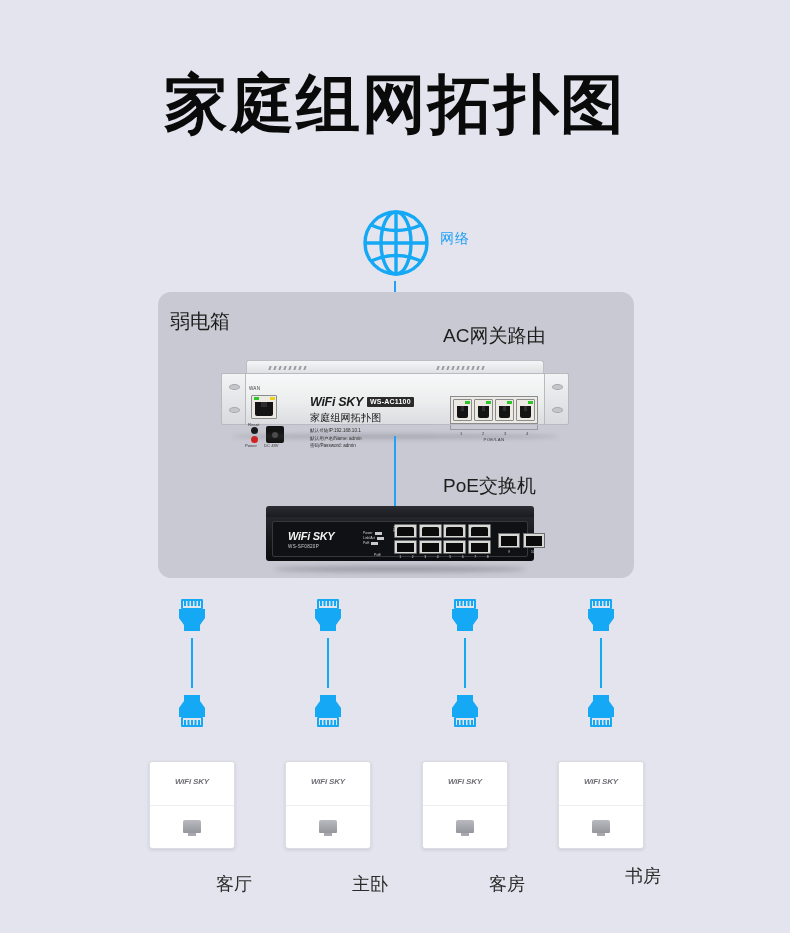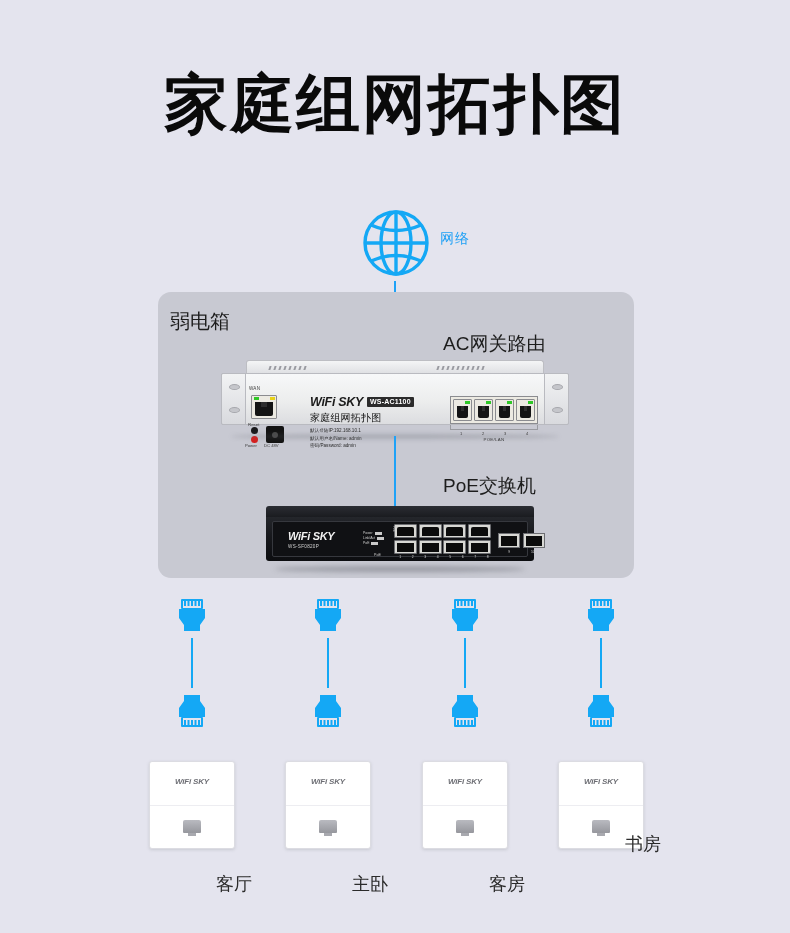--- a/index.html
+++ b/index.html
@@ -32,21 +32,21 @@
     position: absolute; left: 158px; top: 292px;
     width: 476px; height: 286px;
     background: #c8c9d2; border-radius: 13px;
   }
   .cab-label {
     position: absolute; left: 170px; top: 308px;
     font-size: 20px; color: #1d1d1d;
   }
   .dev-label-ac {
     position: absolute; left: 443px; top: 323px;
-    font-size: 19px; color: #1d1d1d; margin-top: 8px;
+    font-size: 19px; color: #1d1d1d;
   }
   .dev-label-poe {
     position: absolute; left: 443px; top: 473px;
     font-size: 19px; color: #1d1d1d;
   }
 
   
   .router {
     position: absolute; left: 221px; top: 360px;
     width: 348px; height: 75px;
@@ -561,15 +561,15 @@
       <div class="ap-logo">WiFi SKY</div>
     </div>
     <div class="ap-bot">
       <div class="ap-jack"></div>
     </div>
   </div>
 
   <div class="room" style="left:132px; top:872px;">客厅</div>
   <div class="room" style="left:268px; top:872px;">主卧</div>
   <div class="room" style="left:405px; top:872px;">客房</div>
-  <div class="room" style="left:541px; top:832px;">书房</div>
+  <div class="room" style="left:541px; top:864px;">书房</div>
 
 </div>
 
 </body></html>

